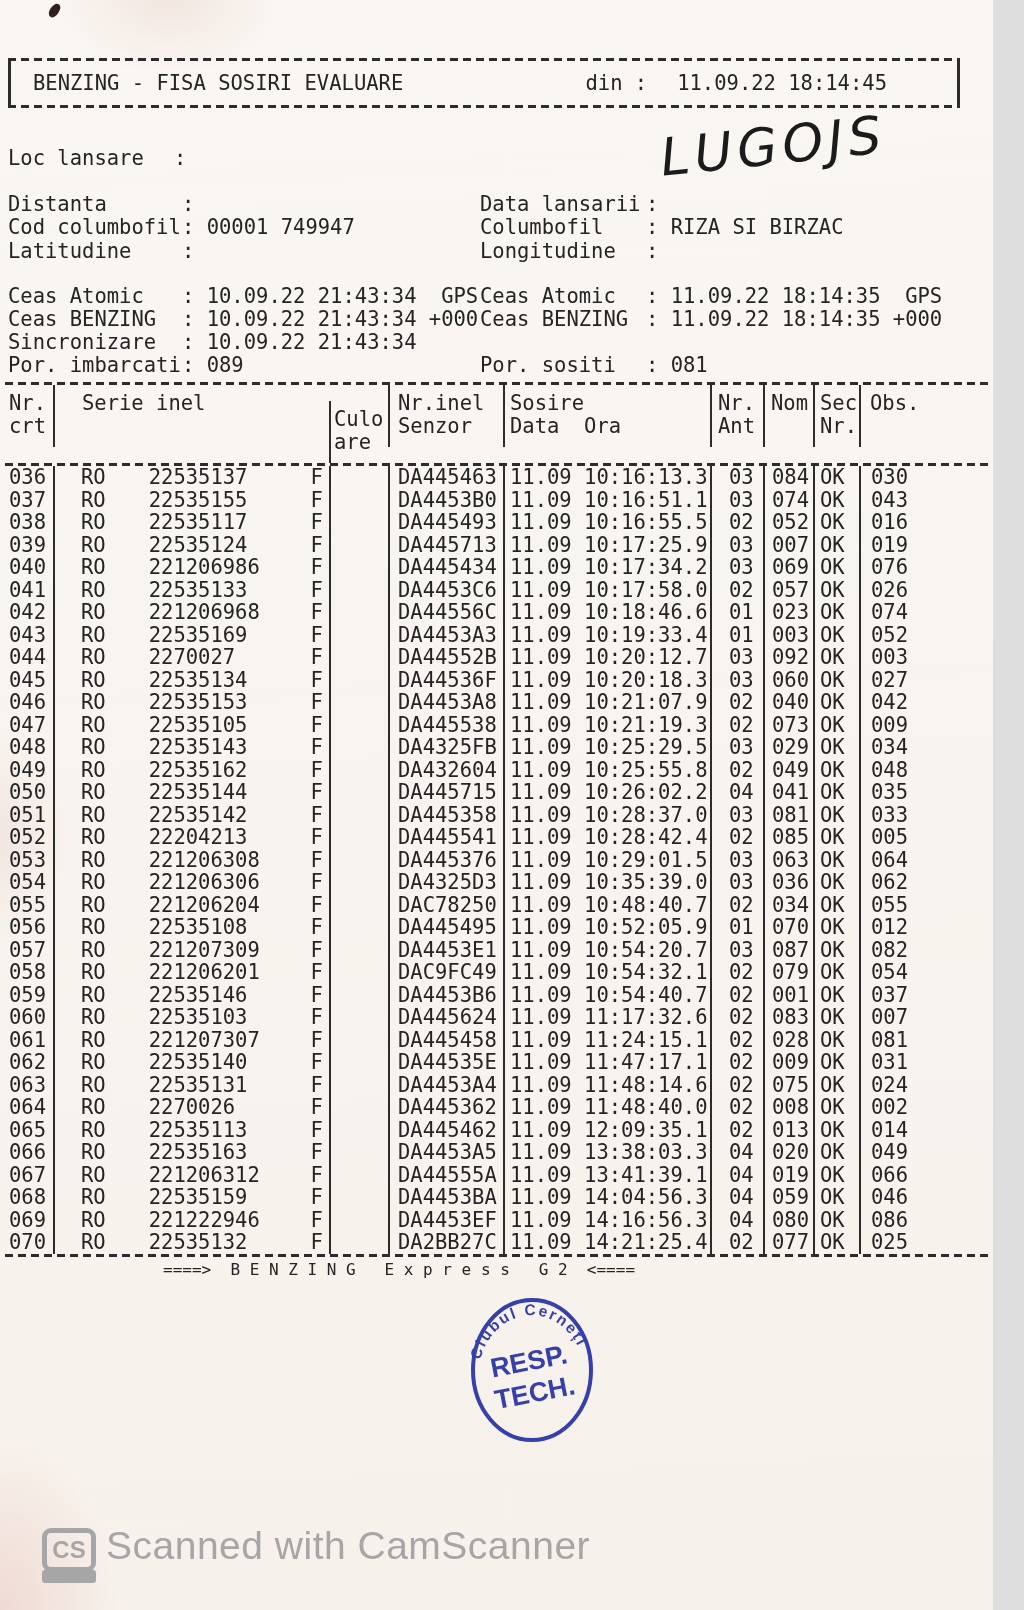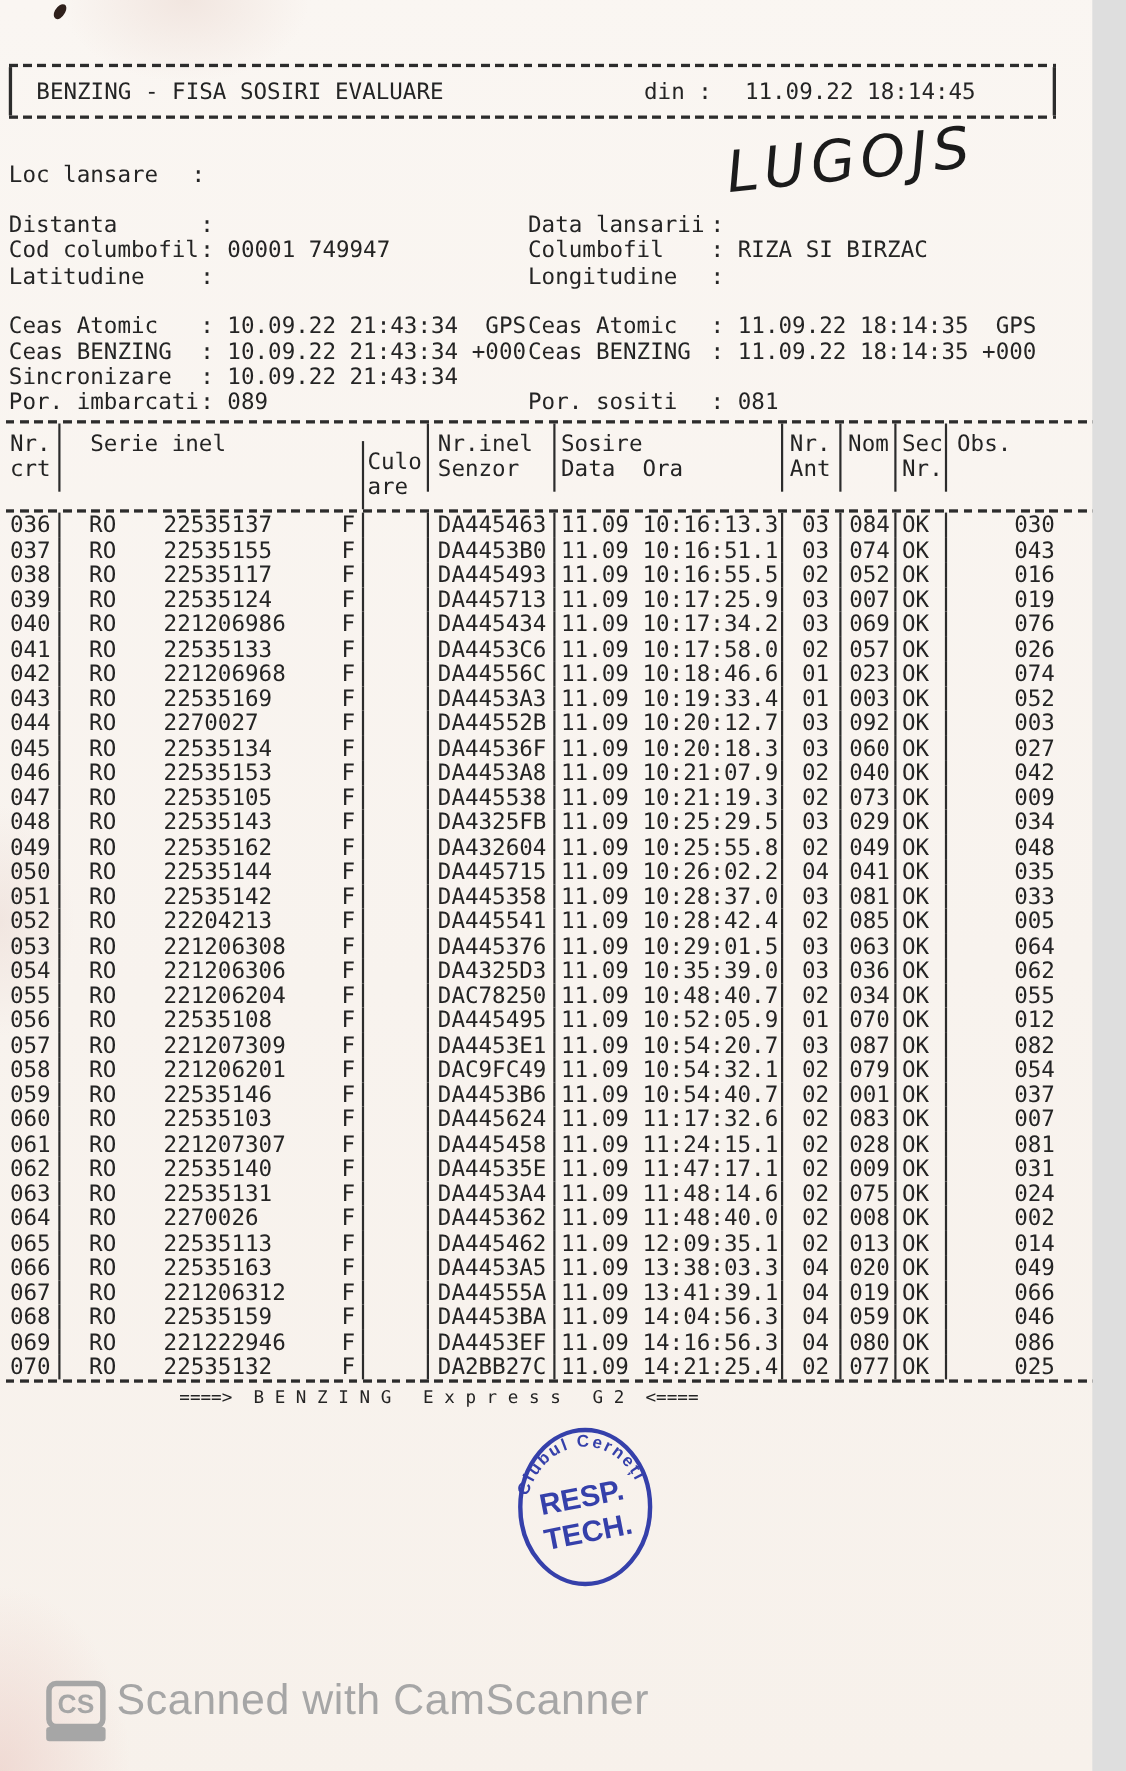--- a/index.html
+++ b/index.html
@@ -50,21 +50,21 @@
   .trow .w-serie{display:flex;}
   .v-country{margin-left:26px;}
   .v-year{margin-left:43px;}
   .v-ring{display:inline-block;width:100px;text-align:left;}
   .v-sex{margin-left:37px;}
   .trow .w-senzor{padding-left:8px;}
   .trow .w-sosire{padding-left:5px;}
   .trow .w-ant{padding-left:17px;}
   .trow .w-nom{padding-left:7px;}
   .trow .w-sec{padding-left:5px;}
-  .trow .w-obs{padding-left:10px;text-align:center;}
+  .trow .w-obs{padding-left:10px;}
   
   .bz-footer{position:absolute;left:5px;top:1260px;width:1005px;box-sizing:border-box;
     padding-left:158px;font-size:16px;white-space:pre;}
   
   .stamp{position:absolute;left:466px;top:1292px;opacity:0.93;}
   .stamp text{font-family:"Liberation Sans",sans-serif;}
   
   .cs-box{position:absolute;left:42px;top:1528px;width:44px;height:34px;border:5px solid #a6a6a6;
     border-radius:9px;display:flex;align-items:center;justify-content:center;
     font-family:"Liberation Sans",sans-serif;font-weight:bold;font-size:24px;color:#a6a6a6;}

